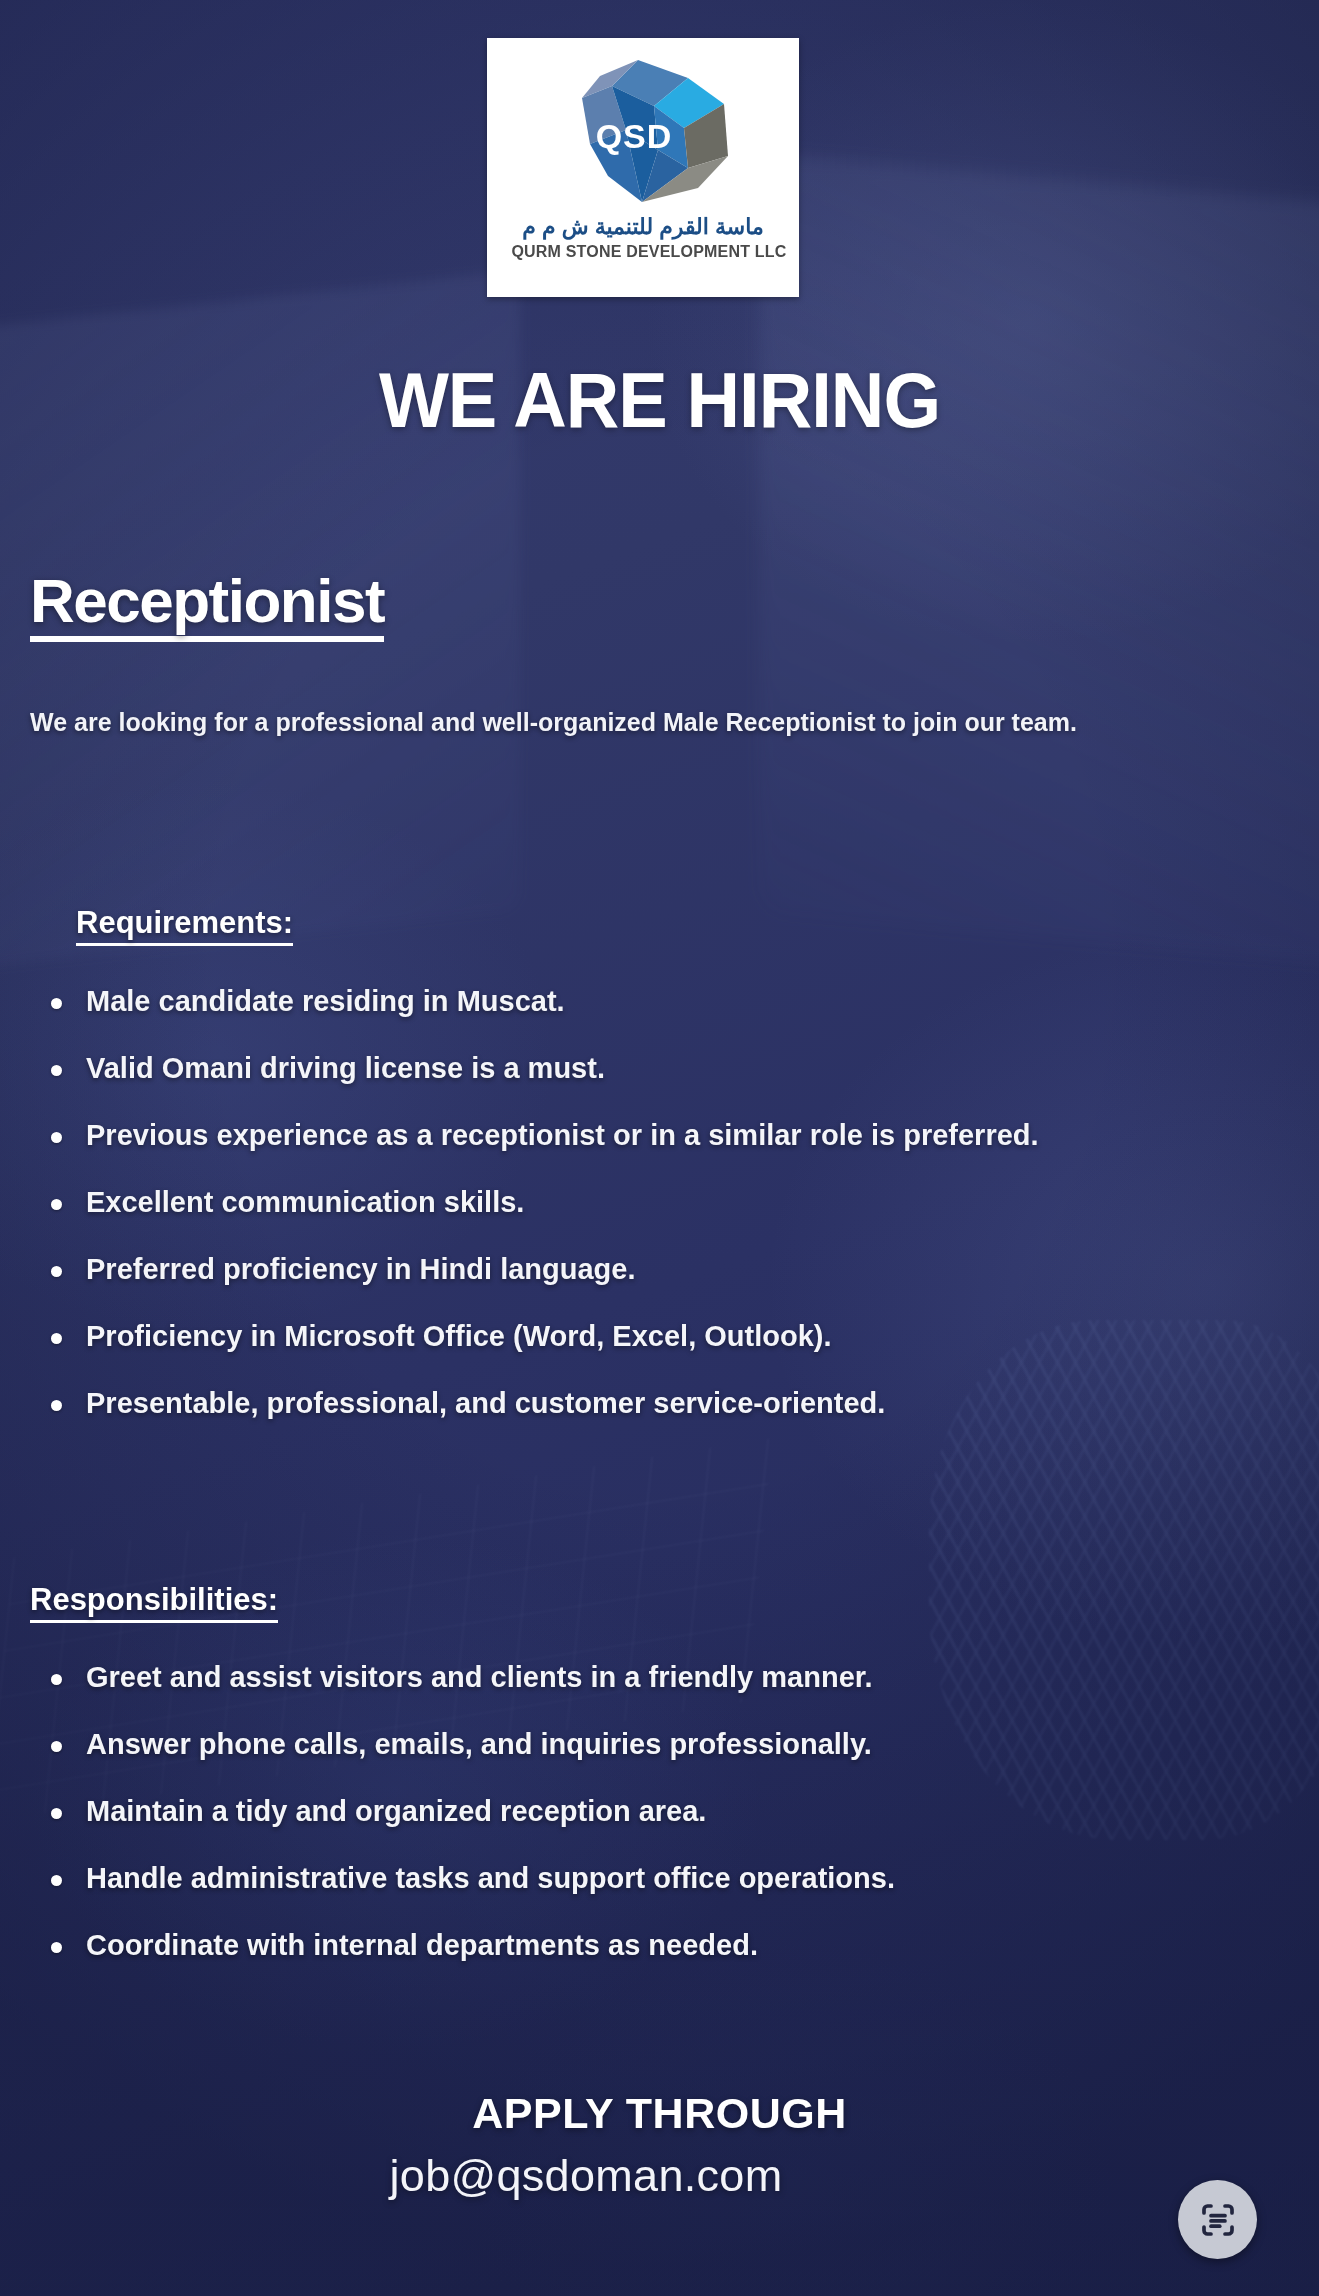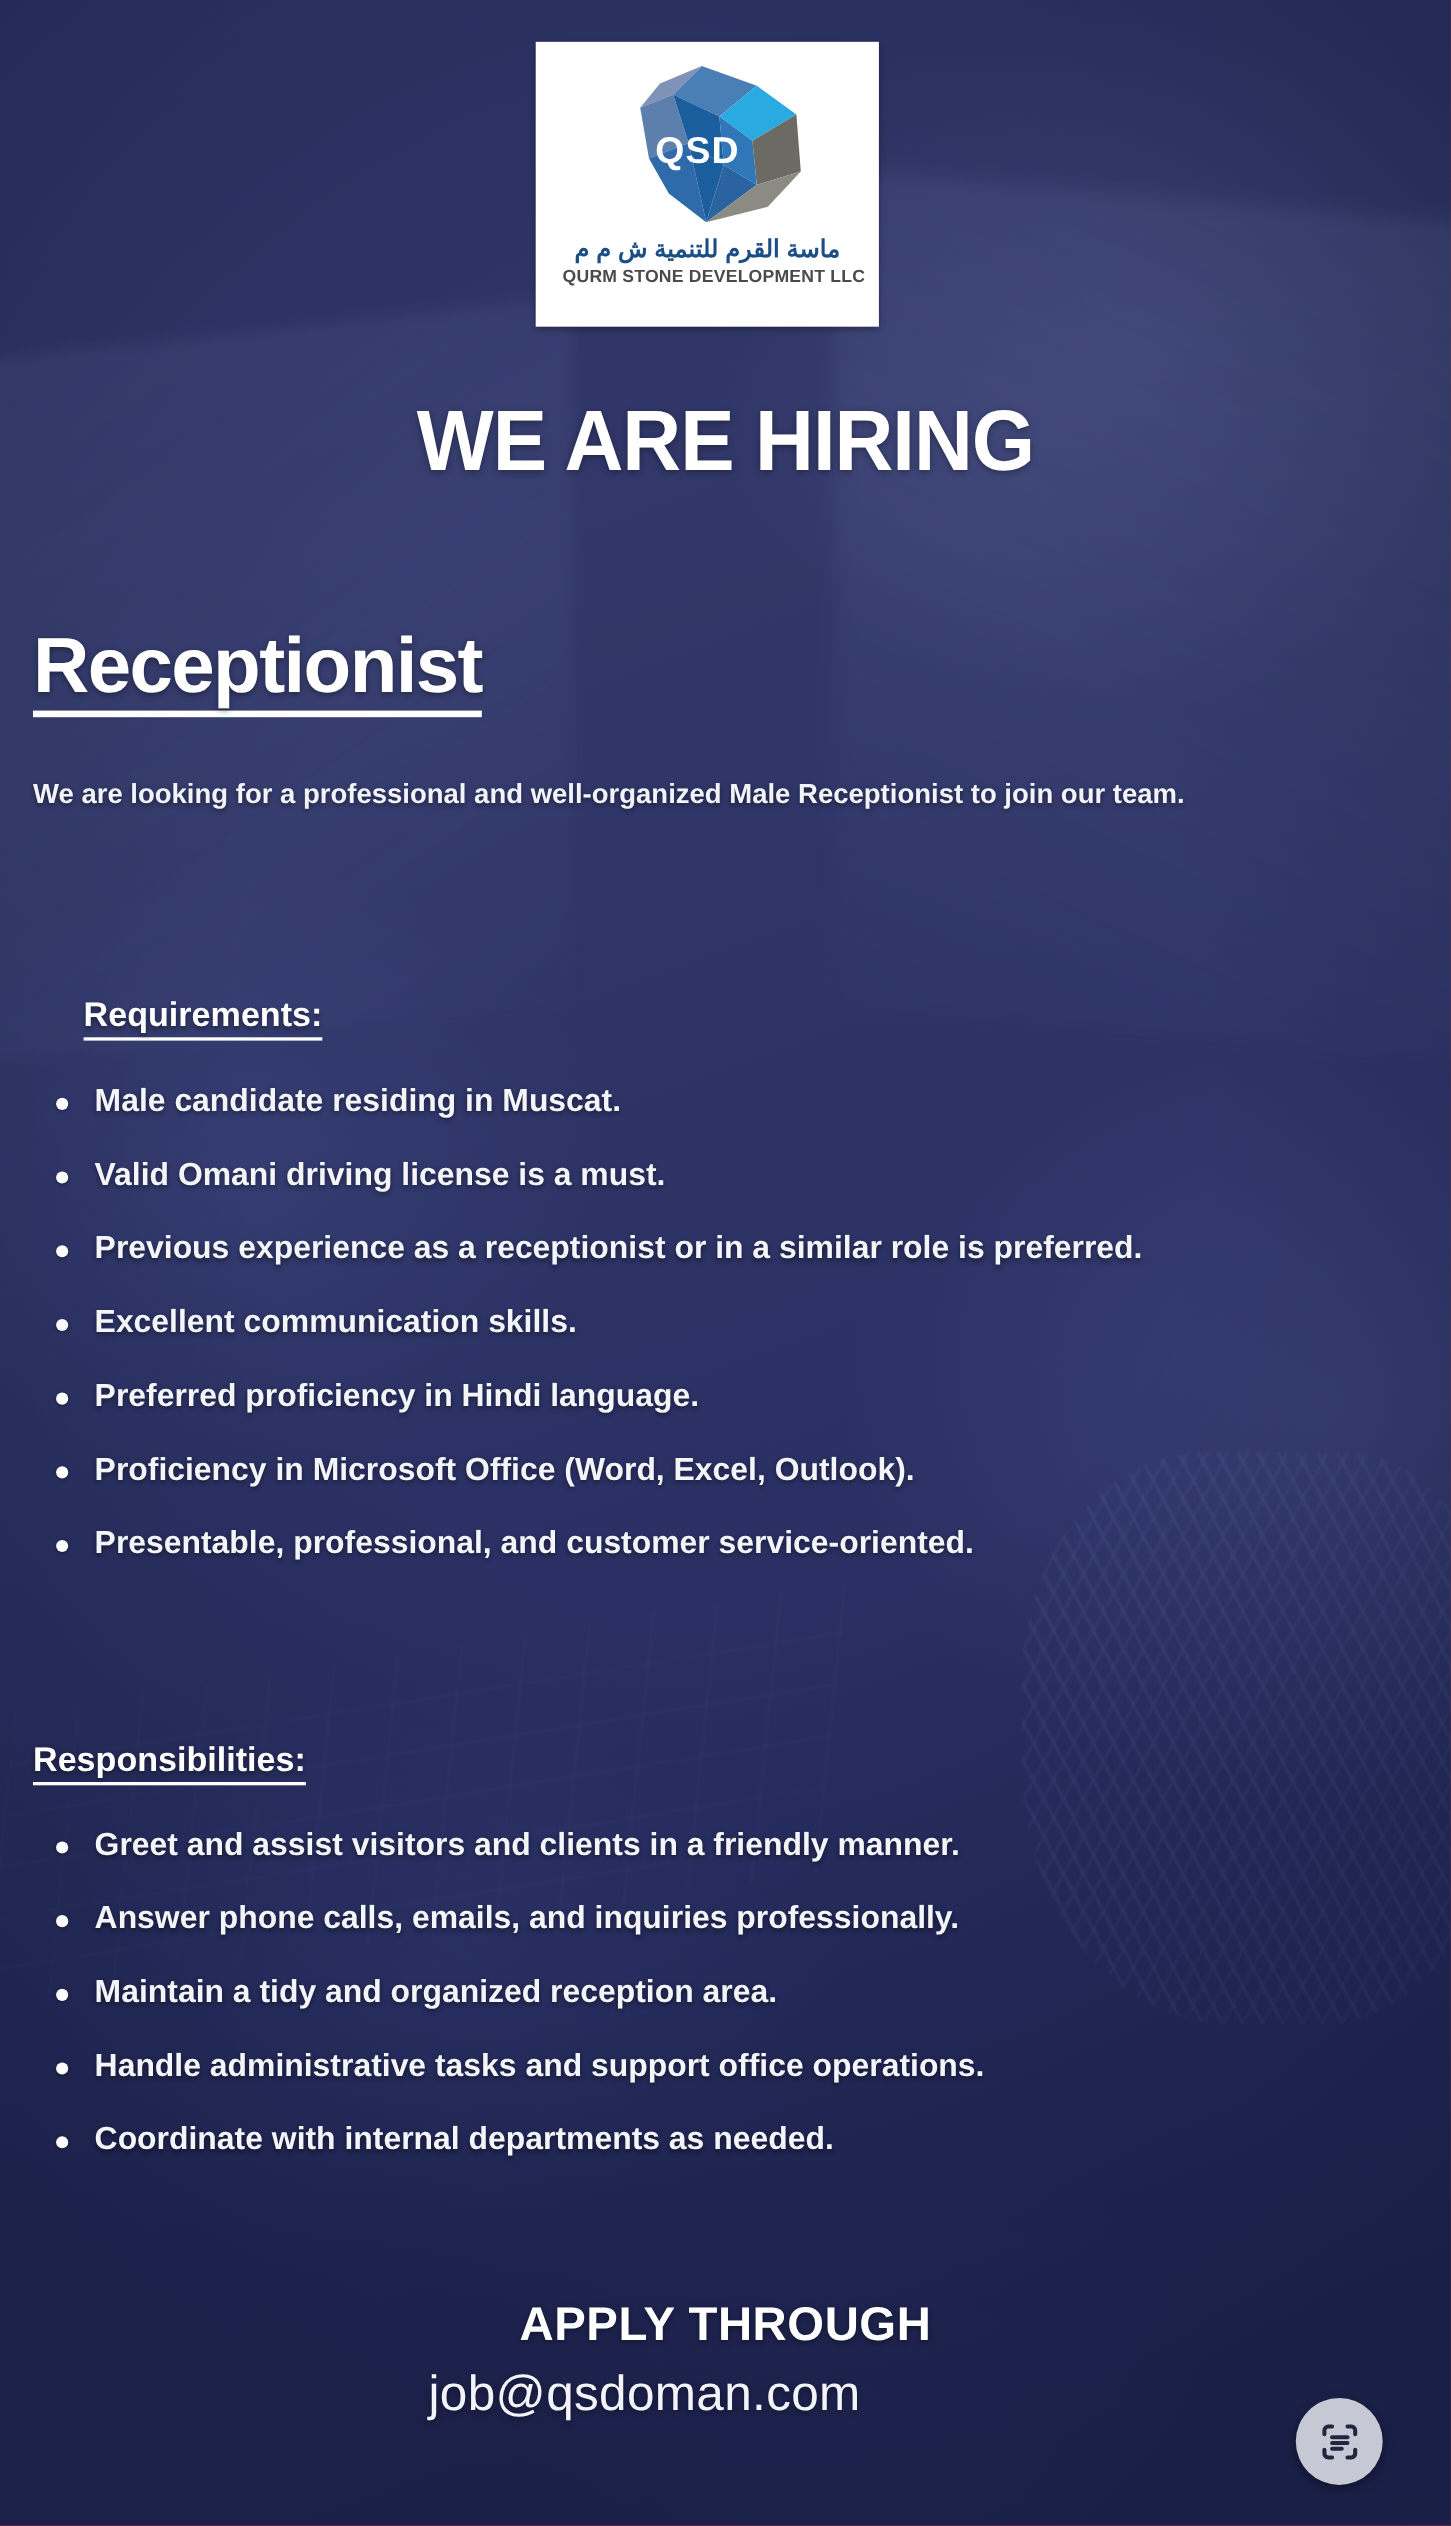--- a/index.html
+++ b/index.html
@@ -11,21 +11,21 @@
     font-family:"Liberation Sans", sans-serif;
     overflow:hidden;
   }
 
   
   #poster{
     position:relative;
     width:1319px;
     height:2296px;
     overflow:hidden;
-    background:#b91c1c;
+    background:#a21caf;
   }
 
   
   .bg-layer{ position:absolute; inset:0; pointer-events:none; }
 
   .bg-base{
     background:
       linear-gradient(160deg,#343b73 0%, #313868 28%, #2b3164 55%, #262c5e 78%, #222858 100%);
   }
   .bg-blobs{
@@ -108,21 +108,21 @@
     text-align:center;
     font-size:78px; font-weight:bold; color:#ffffff;
     letter-spacing:-1px;
     transform:scaleX(.95);
     text-shadow:0 2px 7px rgba(0,0,0,.35);
   }
 
   
   .job-title{
     position:absolute; left:30px; top:565px;
-    font-size:71px; font-weight:bold; color:#ffffff;
+    font-size:62px; font-weight:bold; color:#ffffff;
     letter-spacing:-1.5px;
     text-shadow:0 2px 6px rgba(0,0,0,.40);
   }
   .job-title .u{
     border-bottom:6px solid #ffffff;
     padding-bottom:4px;
     display:inline-block;
     line-height:1.02;
   }
 

